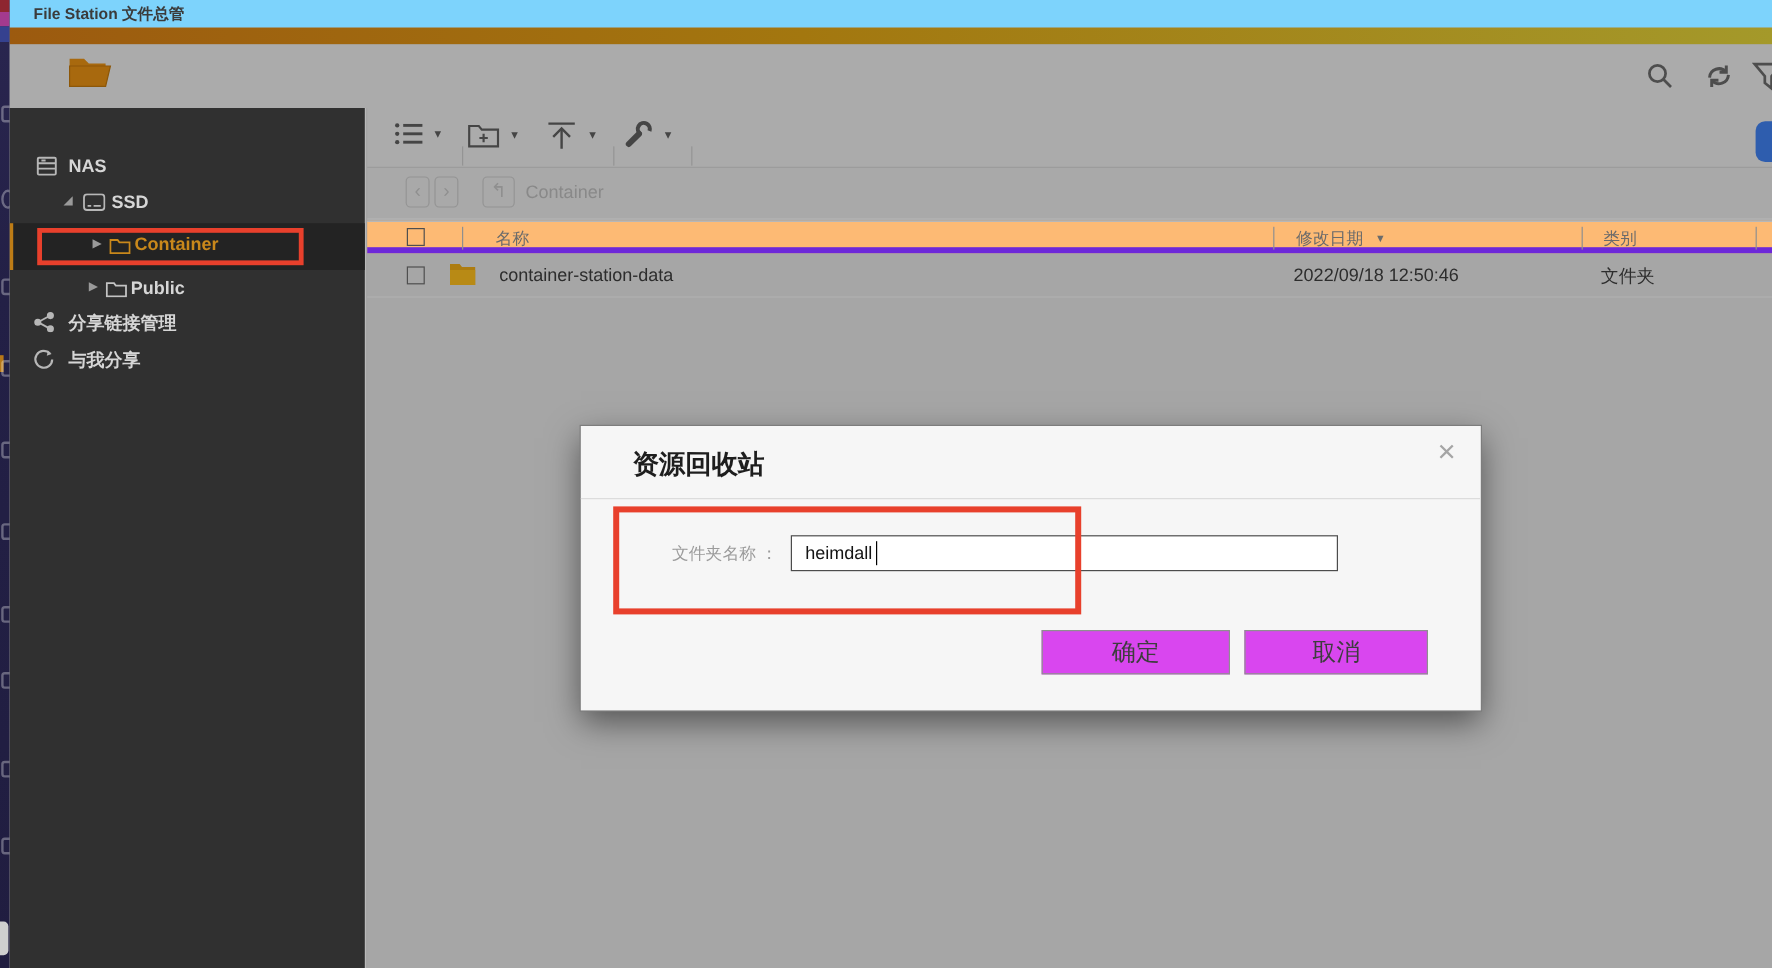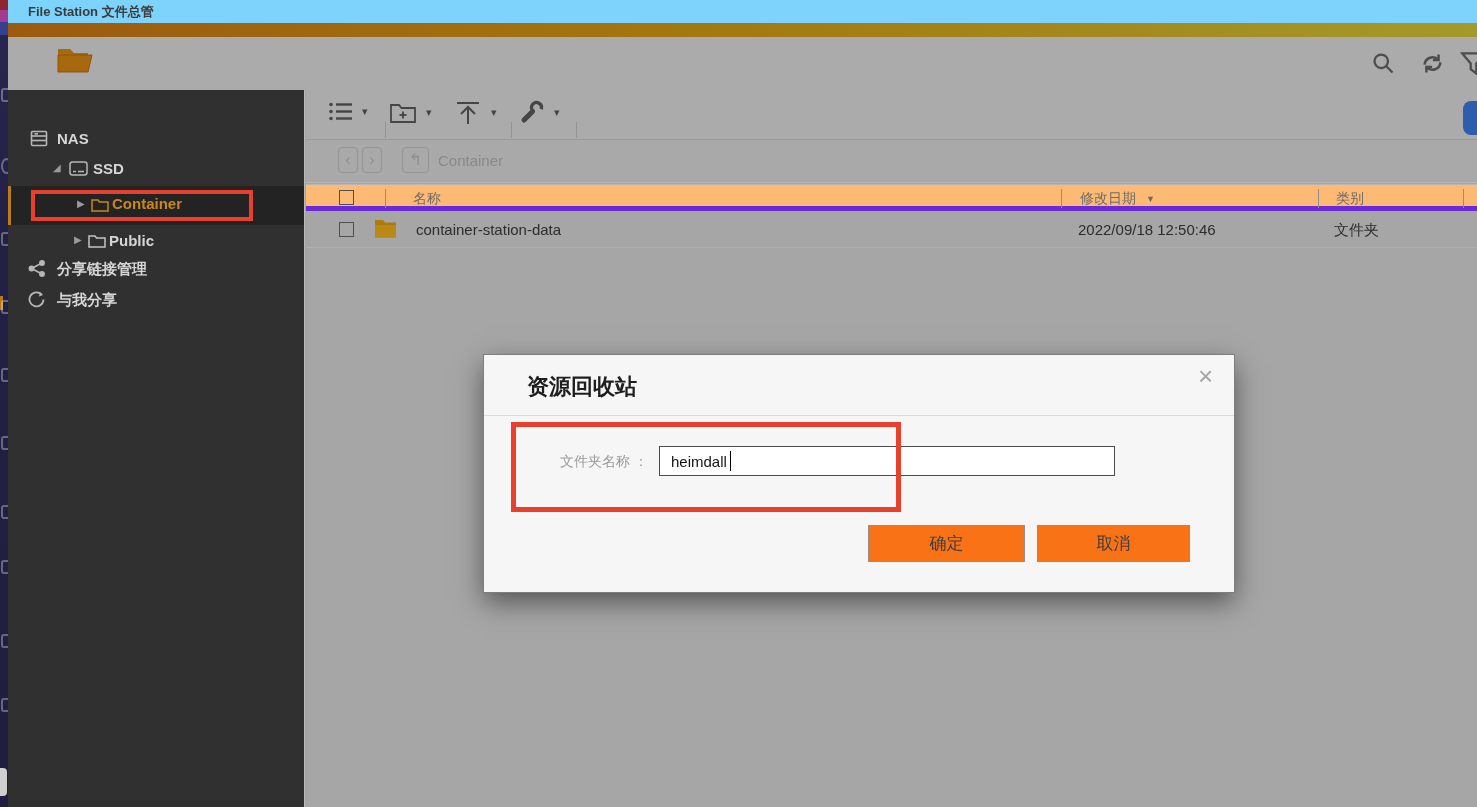--- a/index.html
+++ b/index.html
@@ -58,21 +58,21 @@
 
   
   .dialog { left:484px; top:355px; width:750px; height:237px; background:#f6f6f6; box-shadow:0 0 0 1px #7d7d7d, 0 10px 26px rgba(0,0,0,.5); z-index:10; }
   .dlg-title { position:absolute; left:43px; top:17px; font-size:22px; font-weight:700; color:#1e1e1e; }
   .dlg-close { position:absolute; left:714px; top:8px; font-size:26px; font-weight:400; color:#a5a5a5; cursor:pointer; line-height:26px; }
   .dlg-div { position:absolute; left:0; top:60px; width:100%; height:1px; background:#dcdcdc; }
   .dlg-label { position:absolute; left:76px; top:98px; font-size:14px; color:#9b9b9b; }
   .dlg-inputwrap { position:absolute; left:175px; top:91px; width:456px; height:30px; }
   .dlg-input { width:100%; height:100%; border:1px solid #4c4c4c; background:#ffffff; font-family:"Liberation Sans","DejaVu Sans",sans-serif; font-size:15px; color:#141414; padding:0 0 0 11px; outline:none; }
   .dlg-caret { position:absolute; left:71px; top:5px; width:1px; height:20px; background:#000; }
-  .dlg-btn { position:absolute; top:170px; height:37px; background:#f97316; border:1px solid #8f8f8f; font-family:"Liberation Sans","DejaVu Sans",sans-serif; font-size:17px; color:#3d3d3d; cursor:pointer; }
+  .dlg-btn { position:absolute; top:170px; height:37px; background:#d946ef; border:1px solid #8f8f8f; font-family:"Liberation Sans","DejaVu Sans",sans-serif; font-size:20px; color:#3d3d3d; cursor:pointer; }
   .btn-ok { left:384px; width:157px; }
   .btn-cancel { left:553px; width:153px; }
 
   
   .anno { border:4px solid #e8402c; z-index:20; pointer-events:none; }
   .anno1 { left:31px; top:190px; width:222px; height:31px; }
   .anno2 { left:511px; top:422px; width:390px; height:90px; border-width:5px; }
 </style>
 </head>
 <body>

